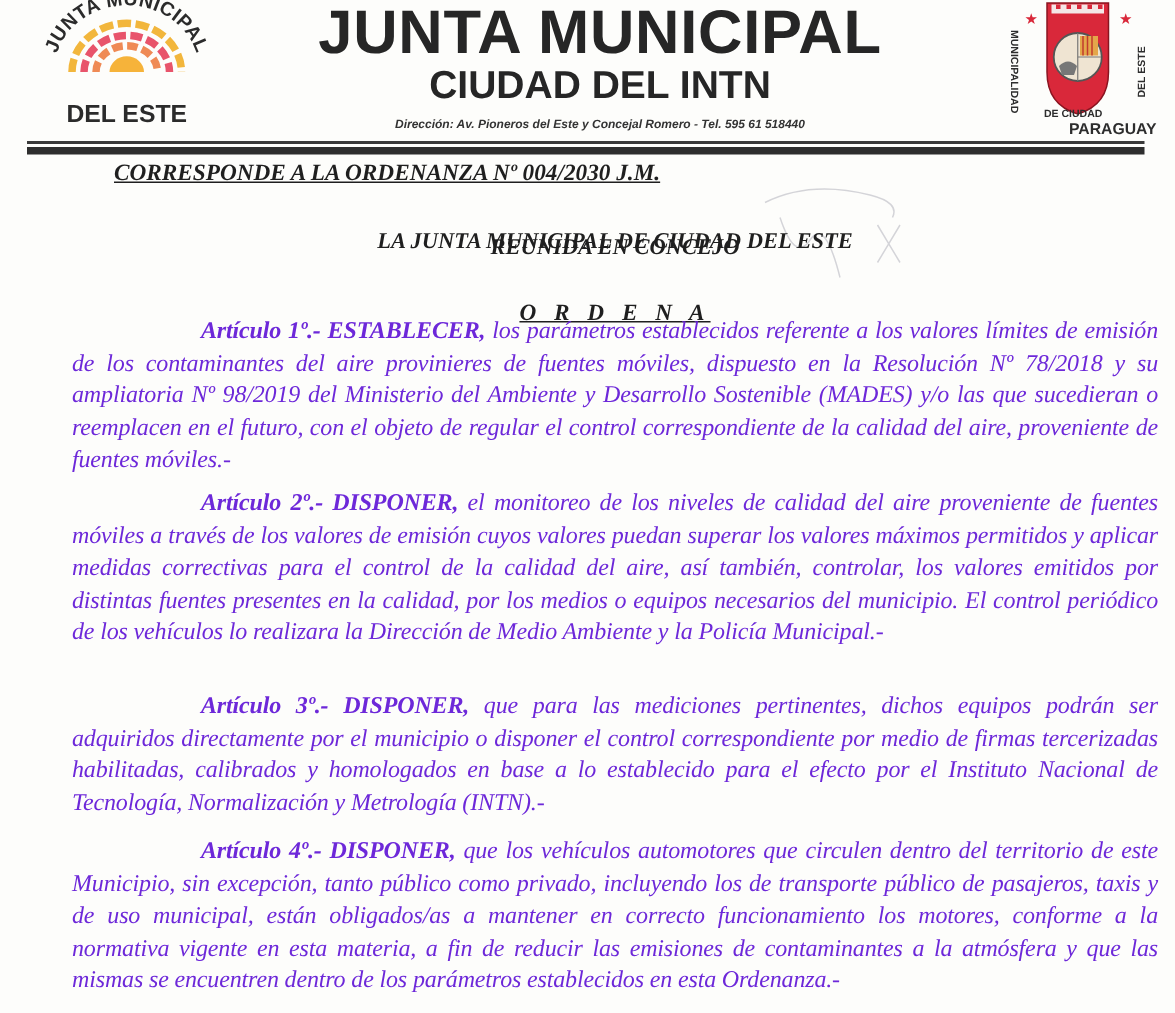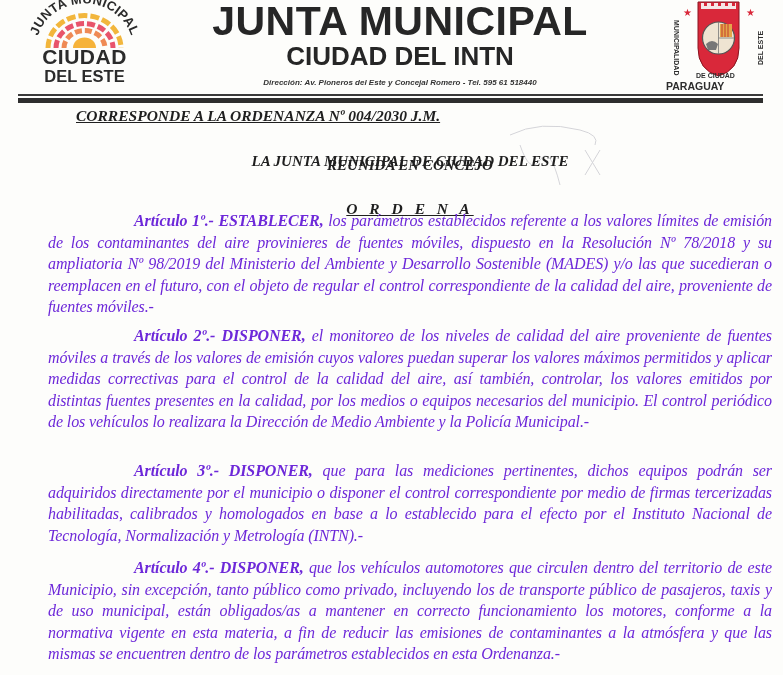--- a/index.html
+++ b/index.html
@@ -15,21 +15,21 @@
   .logo-left .l1 { top:46px; font-size:21px; letter-spacing:0.5px; line-height:21px; }
   .logo-left .l2 { top:67px; font-size:16.5px; line-height:18px; }
 
   .title { position:absolute; left:190px; width:420px; text-align:center;
     font-family:"Liberation Sans", sans-serif; font-weight:bold; color:#262626; }
   .title .t1 { position:absolute; top:-2px; left:0; width:420px; font-size:41px; line-height:46px; letter-spacing:0.5px; }
   .title .t2 { position:absolute; top:41px; left:0; width:420px; font-size:26px; line-height:30px; }
   .title .addr { position:absolute; top:78px; left:0; width:420px; font-size:8px; font-style:italic; font-weight:bold; color:#333; }
 
   .crest { position:absolute; left:666px; top:0; width:105px; height:90px; }
-  .crest .paraguay { position:absolute; top:80px; left:0; width:105px; text-align:left;
+  .crest .paraguay { position:absolute; top:80px; left:0; width:105px; text-align:right;
     font-family:"Liberation Sans", sans-serif; font-weight:bold; font-size:10.5px; color:#2d2d2d; }
 
   .rule-thin { position:absolute; left:18px; width:745px; top:94px; height:2px; background:#3a3a3a; }
   .rule-thick { position:absolute; left:18px; width:745px; top:98px; height:5px; background:#2e2e2e; }
 
   .corresponde { position:absolute; left:76px; top:107px; font-size:15.5px; font-weight:bold; font-style:italic; text-decoration:underline; color:#1f1f1f; }
 
   .heading { position:absolute; left:160px; width:500px; text-align:center; font-weight:bold; font-style:italic; color:#1f1f1f; font-size:15px; line-height:16px; }
   .heading.h1 { top:129px;margin-top:24px; }
   .heading.h2 { top:157px; }
@@ -55,21 +55,20 @@
       <path id="arcPath" d="M 14 48 A 48 44 0 0 1 111 48" fill="none"></path>
     </defs>
     <text font-family="Liberation Sans, sans-serif" font-weight="bold" font-size="13" fill="#2b2b2b" letter-spacing="0.3">
       <textPath href="#arcPath" startOffset="50%" text-anchor="middle" id="arcTextEl">JUNTA MUNICIPAL</textPath>
     </text>
     <path d="M 26 48 A 36 32 0 0 1 99 48" fill="none" stroke="#f2b63c" stroke-width="5" stroke-dasharray="9 3"></path>
     <path d="M 34 48 A 28 24 0 0 1 91 48" fill="none" stroke="#e8546b" stroke-width="5" stroke-dasharray="8 3"></path>
     <path d="M 42 48 A 20 17 0 0 1 83 48" fill="none" stroke="#ef8a55" stroke-width="5" stroke-dasharray="7 3"></path>
     <path d="M 51 48 A 11 10 0 0 1 74 48 Z" fill="#f6b33a"></path>
   </svg>
-  <div class="ciudad l1">CIUDAD</div>
   <div class="ciudad l2">DEL ESTE</div>
 </div>
 
 <div class="title">
   <div class="t1">JUNTA MUNICIPAL</div>
   <div class="t2">CIUDAD DEL INTN</div>
   <div class="addr">Dirección: Av. Pioneros del Este y Concejal Romero - Tel. 595 61 518440</div>
 </div>
 
 <div class="crest">

